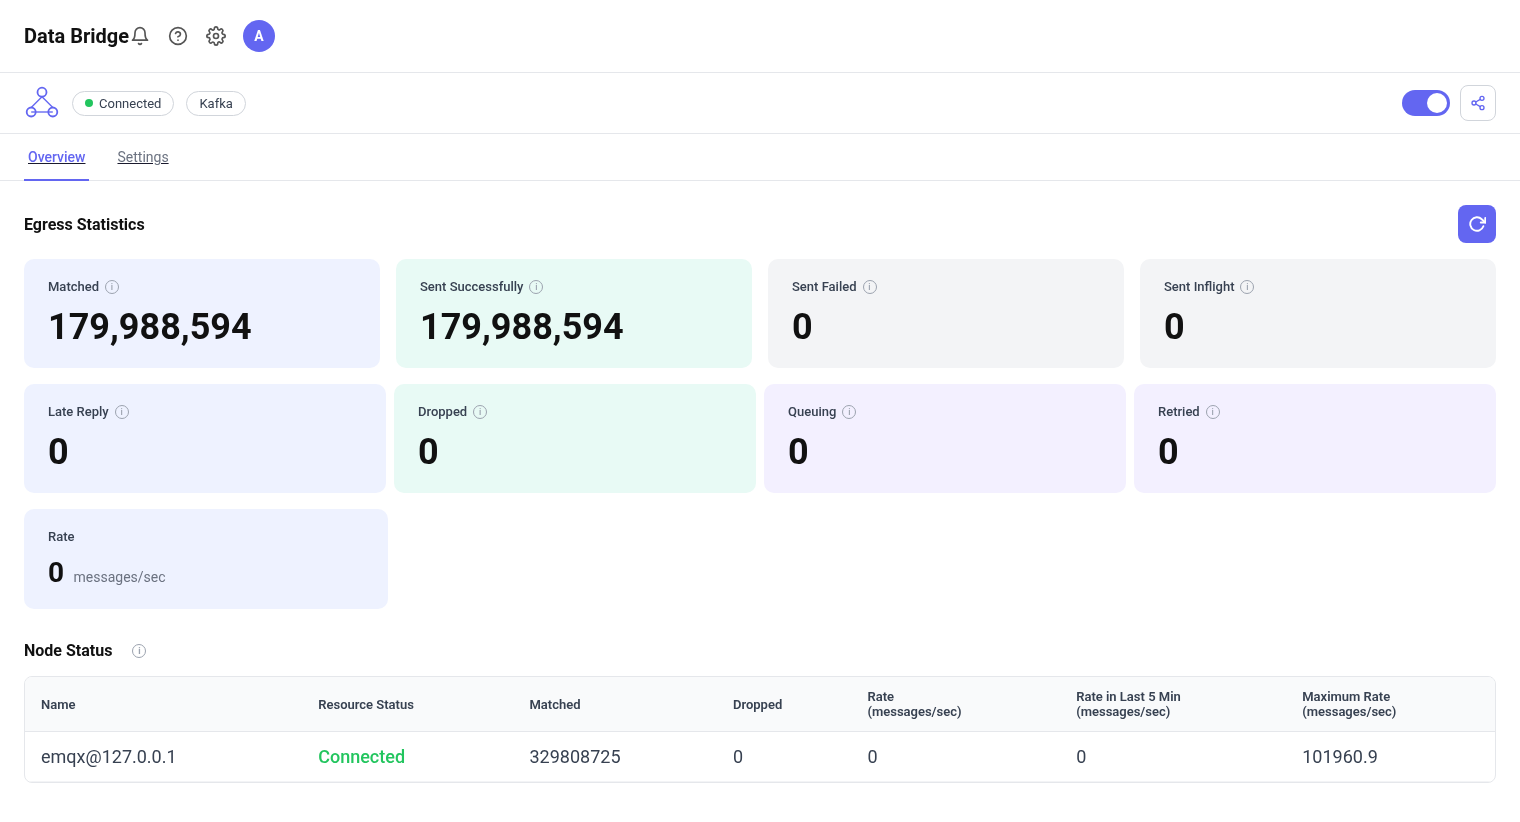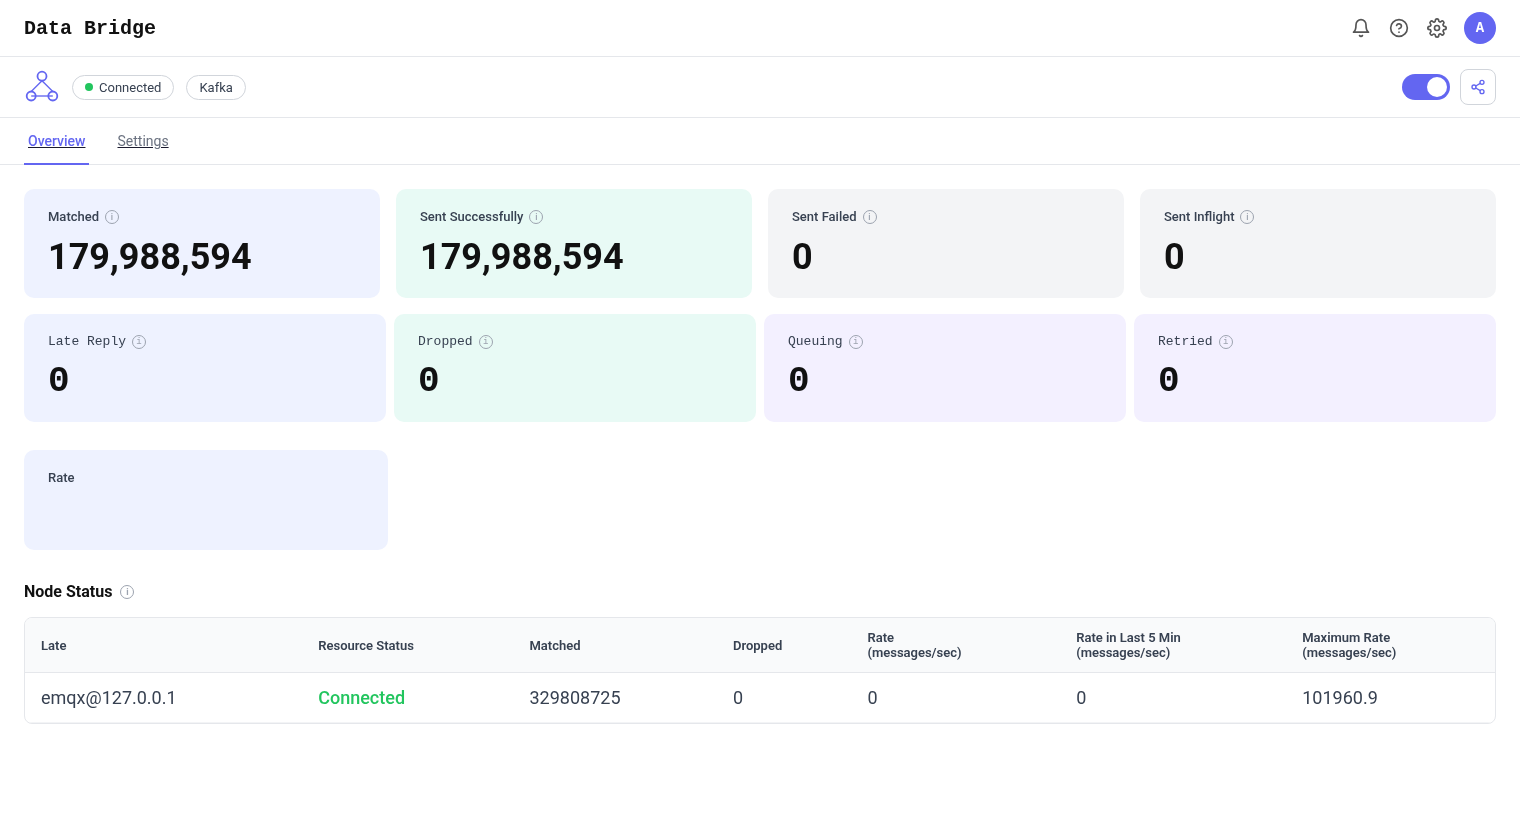--- a/index.html
+++ b/index.html
@@ -1,21 +1,21 @@
 <!DOCTYPE html>
 <html><head>
   <meta charset="utf-8">
   <style>
     * { box-sizing: border-box; margin: 0; padding: 0; }
     body { font-family: -apple-system, BlinkMacSystemFont, 'Segoe UI', Roboto, sans-serif; background: #fff; color: #1a1a2e; font-size: 14px; }
 
     
     .header {
-      display: flex; align-items: center; justify-content: space-between;
-      padding: 12px 24px; border-bottom: 1px solid #e5e7eb; font-family: Liberation Mono, monospace;
+      display: flex; align-items: center; 
+      padding: 20px 24px; border-bottom: 1px solid #e5e7eb;
     }
     .header-title { font-size: 20px; font-weight: 700; color: #111; }
     .header-icons { display: flex; align-items: center; gap: 16px; }
     .header-icon { width: 22px; height: 22px; cursor: pointer; color: #555; display: flex; align-items: center; justify-content: center; font-size: 18px; }
     .avatar { width: 32px; height: 32px; border-radius: 50%; background: #6366f1; color: white; display: flex; align-items: center; justify-content: center; font-weight: 700; font-size: 14px; cursor: pointer; }
 
     
     .sub-header {
       display: flex; align-items: center; justify-content: space-between;
       padding: 12px 24px; border-bottom: 1px solid #e5e7eb;
@@ -87,24 +87,24 @@
     .stat-value { font-size: 36px; font-weight: 700; color: #111; }
     .stat-value-sm { font-size: 28px; font-weight: 700; color: #111; display: inline; }
     .stat-unit { font-size: 14px; color: #6b7280; margin-left: 6px; }
     .info-icon {
       width: 14px; height: 14px; border-radius: 50%; border: 1.5px solid #9ca3af;
       display: inline-flex; align-items: center; justify-content: center;
       font-size: 9px; color: #9ca3af; cursor: pointer; flex-shrink: 0;
     }
 
     
-    .stats-row2 { display: grid; grid-template-columns: repeat(4, 1fr); gap: 8px; margin-bottom: 28px; font-family: Liberation Mono, monospace; }
-
-    
-    .node-section-title { display: flex; align-items: center; gap: 8px; font-size: 16px; font-weight: 700; color: #111; margin-bottom: 16px; }
+    .stats-row2 { display: grid; grid-template-columns: repeat(4, 1fr); gap: 8px; margin-bottom: 16px; }
+
+    
+    .node-section-title { display: flex; align-items: center; gap: 20px; font-size: 16px; font-weight: 700; color: #111; margin-bottom: 16px; }
 
     
     .table-container { border: 1px solid #e5e7eb; border-radius: 8px; overflow: hidden; }
     table { width: 100%; border-collapse: collapse; }
     thead tr { background: #f9fafb; }
     th {
       text-align: left; padding: 12px 16px;
       font-size: 13px; font-weight: 600; color: #374151;
       border-bottom: 1px solid #e5e7eb;
     }
@@ -175,20 +175,29 @@
   </div>
 </div>
 
 <div class="tabs">
   <div class="tab active">Overview</div>
   <div class="tab">Settings</div>
 </div>
 
 <div class="main">
 
+  <div class="section-header">
+    <span class="section-title">Egress Statistics</span>
+    <div class="refresh-btn">
+      <svg width="18" height="18" viewBox="0 0 24 24" fill="none" stroke="white" stroke-width="2.5" stroke-linecap="round" stroke-linejoin="round">
+        <polyline points="23 4 23 10 17 10"></polyline>
+        <path d="M20.49 15a9 9 0 1 1-2.12-9.36L23 10"></path>
+      </svg>
+    </div>
+  </div>
 
   <div class="stats-grid">
     <div class="stat-card blue-light">
       <div class="stat-label">
         <span>Matched</span>
         <span class="info-icon">i</span>
       </div>
       <div class="stat-value">179,988,594</div>
     </div>
     <div class="stat-card teal-light">
@@ -242,35 +251,39 @@
         <span class="info-icon">i</span>
       </div>
       <div class="stat-value">0</div>
     </div>
   </div>
 
   <div style="display:grid;grid-template-columns:1fr 3fr;gap:16px;margin-bottom:32px;">
     <div class="stat-card indigo-light">
       <div class="stat-label">
         <span>Rate</span>
+      </div>
+      <div>
+        <span class="stat-value-sm">0</span>
+        <span class="stat-unit">messages/sec</span>
       </div>
     </div>
     <div></div>
   </div>
 
   <div>
     <div class="node-section-title">
       <span>Node Status</span>
       <span class="info-icon">i</span>
     </div>
     <div class="table-container">
       <table>
         <thead>
           <tr>
-            <th>Late</th>
+            <th>Name</th>
             <th>Resource Status</th>
             <th>Matched</th>
             <th>Dropped</th>
             <th>Rate<br>(messages/sec)</th>
             <th>Rate in Last 5 Min<br>(messages/sec)</th>
             <th>Maximum Rate<br>(messages/sec)</th>
           </tr>
         </thead>
         <tbody>
           <tr>

